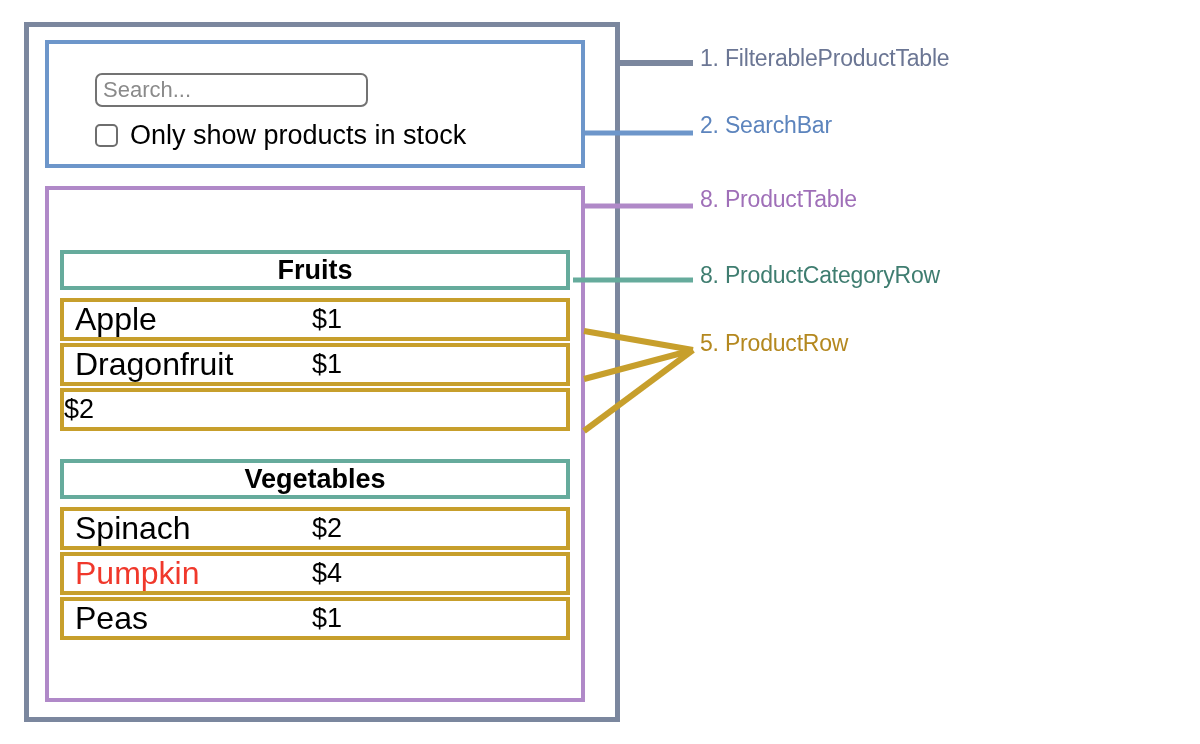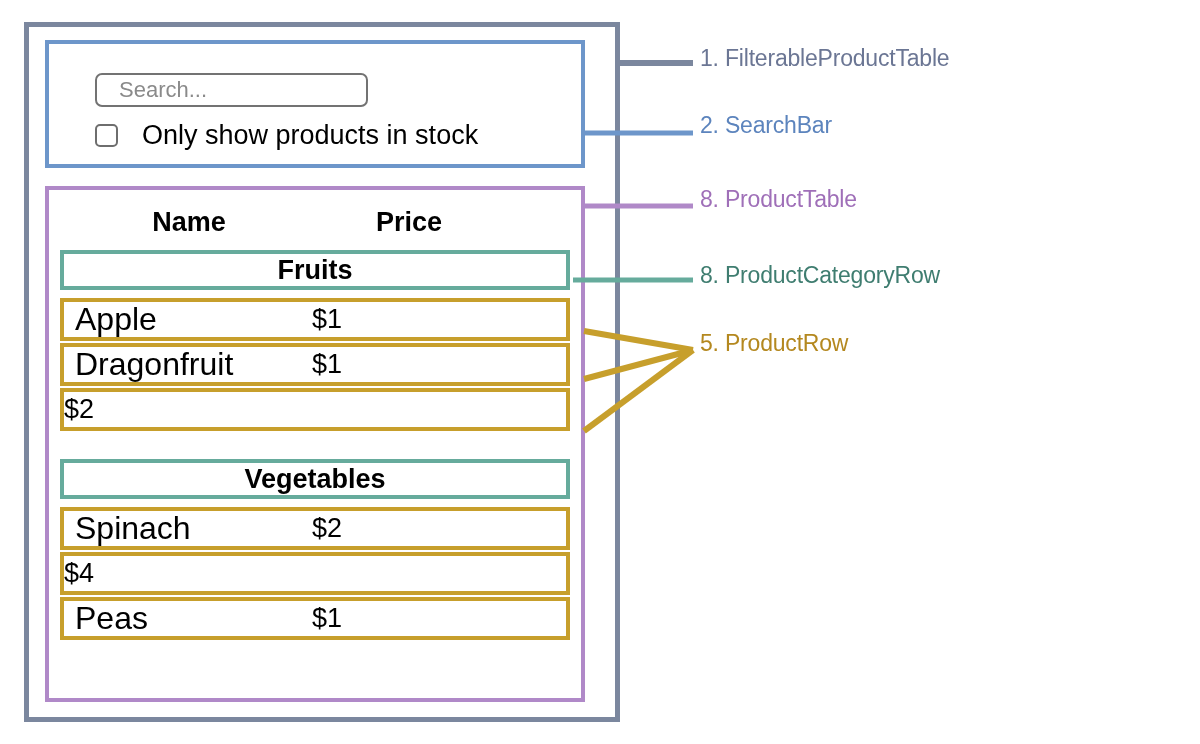--- a/index.html
+++ b/index.html
@@ -20,34 +20,34 @@
   
   .searchbar-box{
     position:absolute;left:45px;top:40px;width:540px;height:128px;
     border:4px solid #6d96ca;background:#fff;box-sizing:border-box;
     z-index:4;
   }
   .search-input{
     position:absolute;left:46px;top:29px;width:273px;height:34px;
     border:2px solid #737373;border-radius:7px;background:#fff;
     box-sizing:border-box;font-family:"Liberation Sans",sans-serif;
-    font-size:22px;color:#7d7d7d;padding:0 22px;line-height:30px;
+    font-size:22px;color:#7d7d7d;padding:0 6px;line-height:30px;
     outline:none;
   }
   .search-input::placeholder{color:#8a8a8a;opacity:1;}
   .checkbox-row{
     position:absolute;left:46px;top:76px;display:flex;align-items:center;
     height:30px;
   }
   .checkbox-box{
     width:23px;height:23px;border:2px solid #6e6e6e;border-radius:5px;
     background:#fff;box-sizing:border-box;flex:none;
   }
   .checkbox-label{
-    margin-left:24px;font-size:27px;color:#000;line-height:30px;
+    margin-left:12px;font-size:27px;color:#000;line-height:30px;
     white-space:nowrap;font-family:"Liberation Sans",sans-serif;
   }
 
   
   .producttable-box{
     position:absolute;left:45px;top:186px;width:540px;height:516px;
     border:4px solid #b089c8;background:#fff;box-sizing:border-box;
     z-index:4;
   }
 
@@ -101,24 +101,20 @@
 <div class="searchbar-box">
   <input class="search-input" type="text" placeholder="Search..." style="">
   <div class="checkbox-row">
     <span class="checkbox-box"></span>
     <span class="checkbox-label">Only show products in stock</span>
   </div>
 </div>
 
 <div class="producttable-box">
 
-  <div class="table-head">
-    <span class="col-name">Name</span>
-    <span class="col-price">Price</span>
-  </div>
 
   <div class="rows">
 
     <div class="cat-row">Fruits</div>
     <div class="cat-gap"></div>
 
     <div class="prod-row">
       <span class="pname">Apple</span>
       <span class="pprice">$1</span>
     </div>
@@ -133,20 +129,21 @@
     <div class="grp-gap"></div>
 
     <div class="cat-row">Vegetables</div>
     <div class="cat-gap"></div>
 
     <div class="prod-row">
       <span class="pname">Spinach</span>
       <span class="pprice">$2</span>
     </div>
     <div class="prod-row">
+      <span class="pname oos">Pumpkin</span>
       <span class="pprice">$4</span>
     </div>
     <div class="prod-row">
       <span class="pname">Peas</span>
       <span class="pprice">$1</span>
     </div>
 
   </div>
 </div>
 

